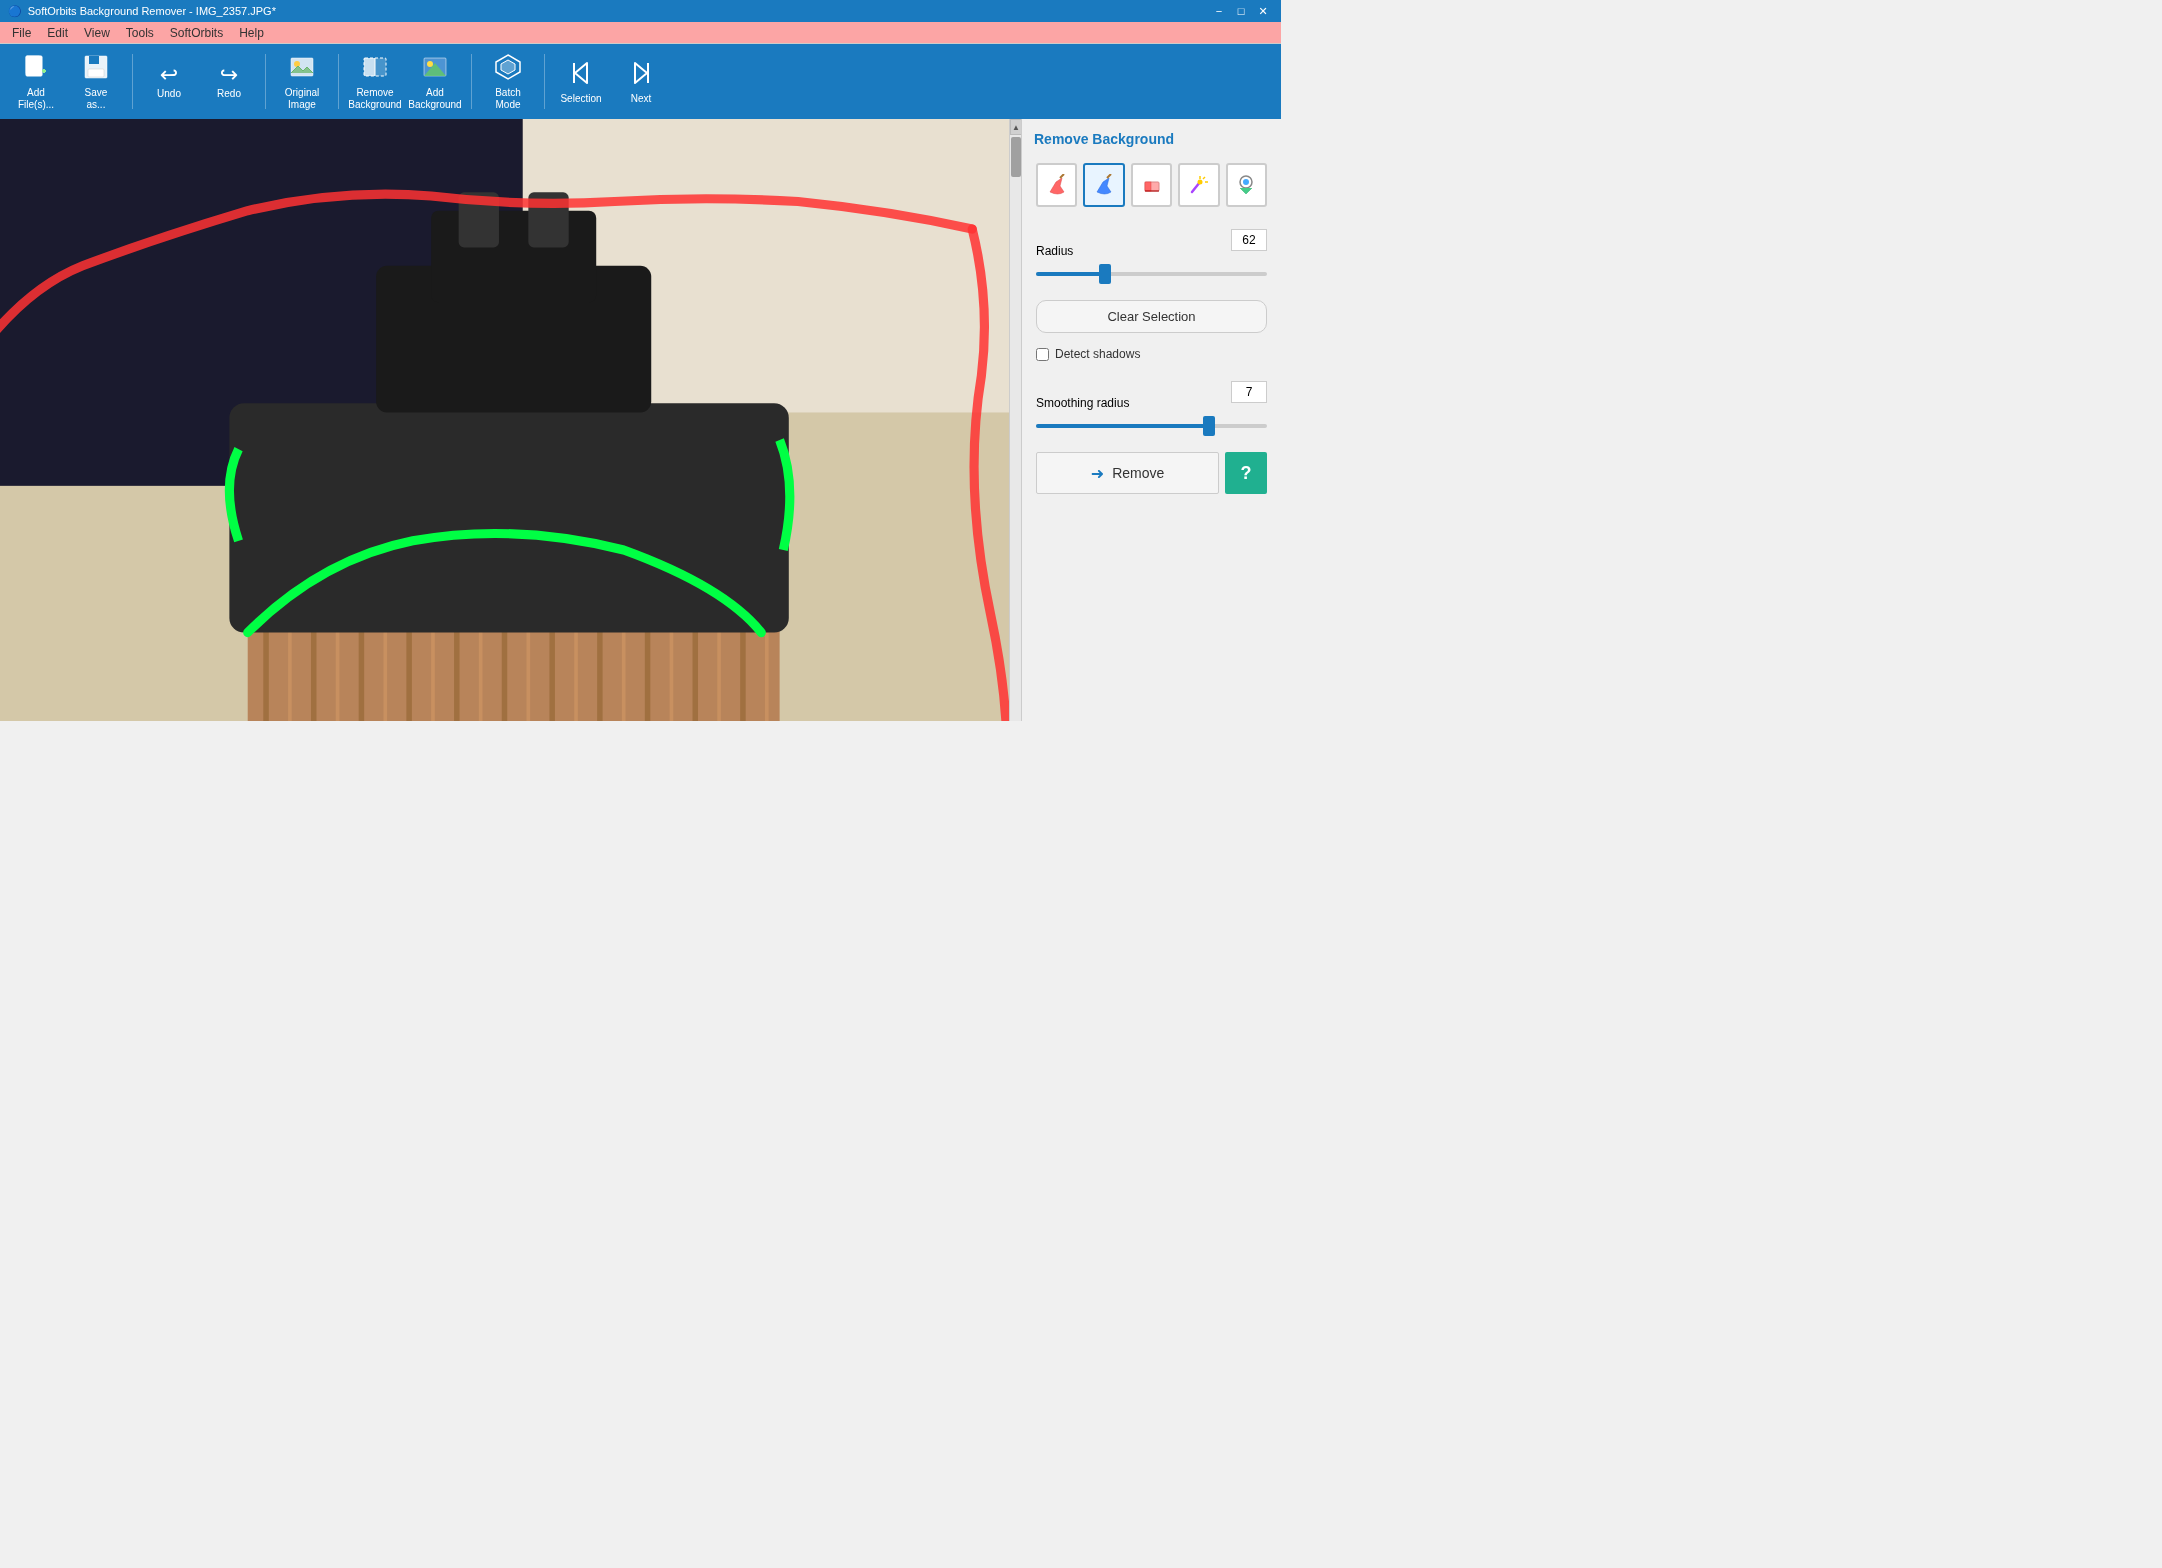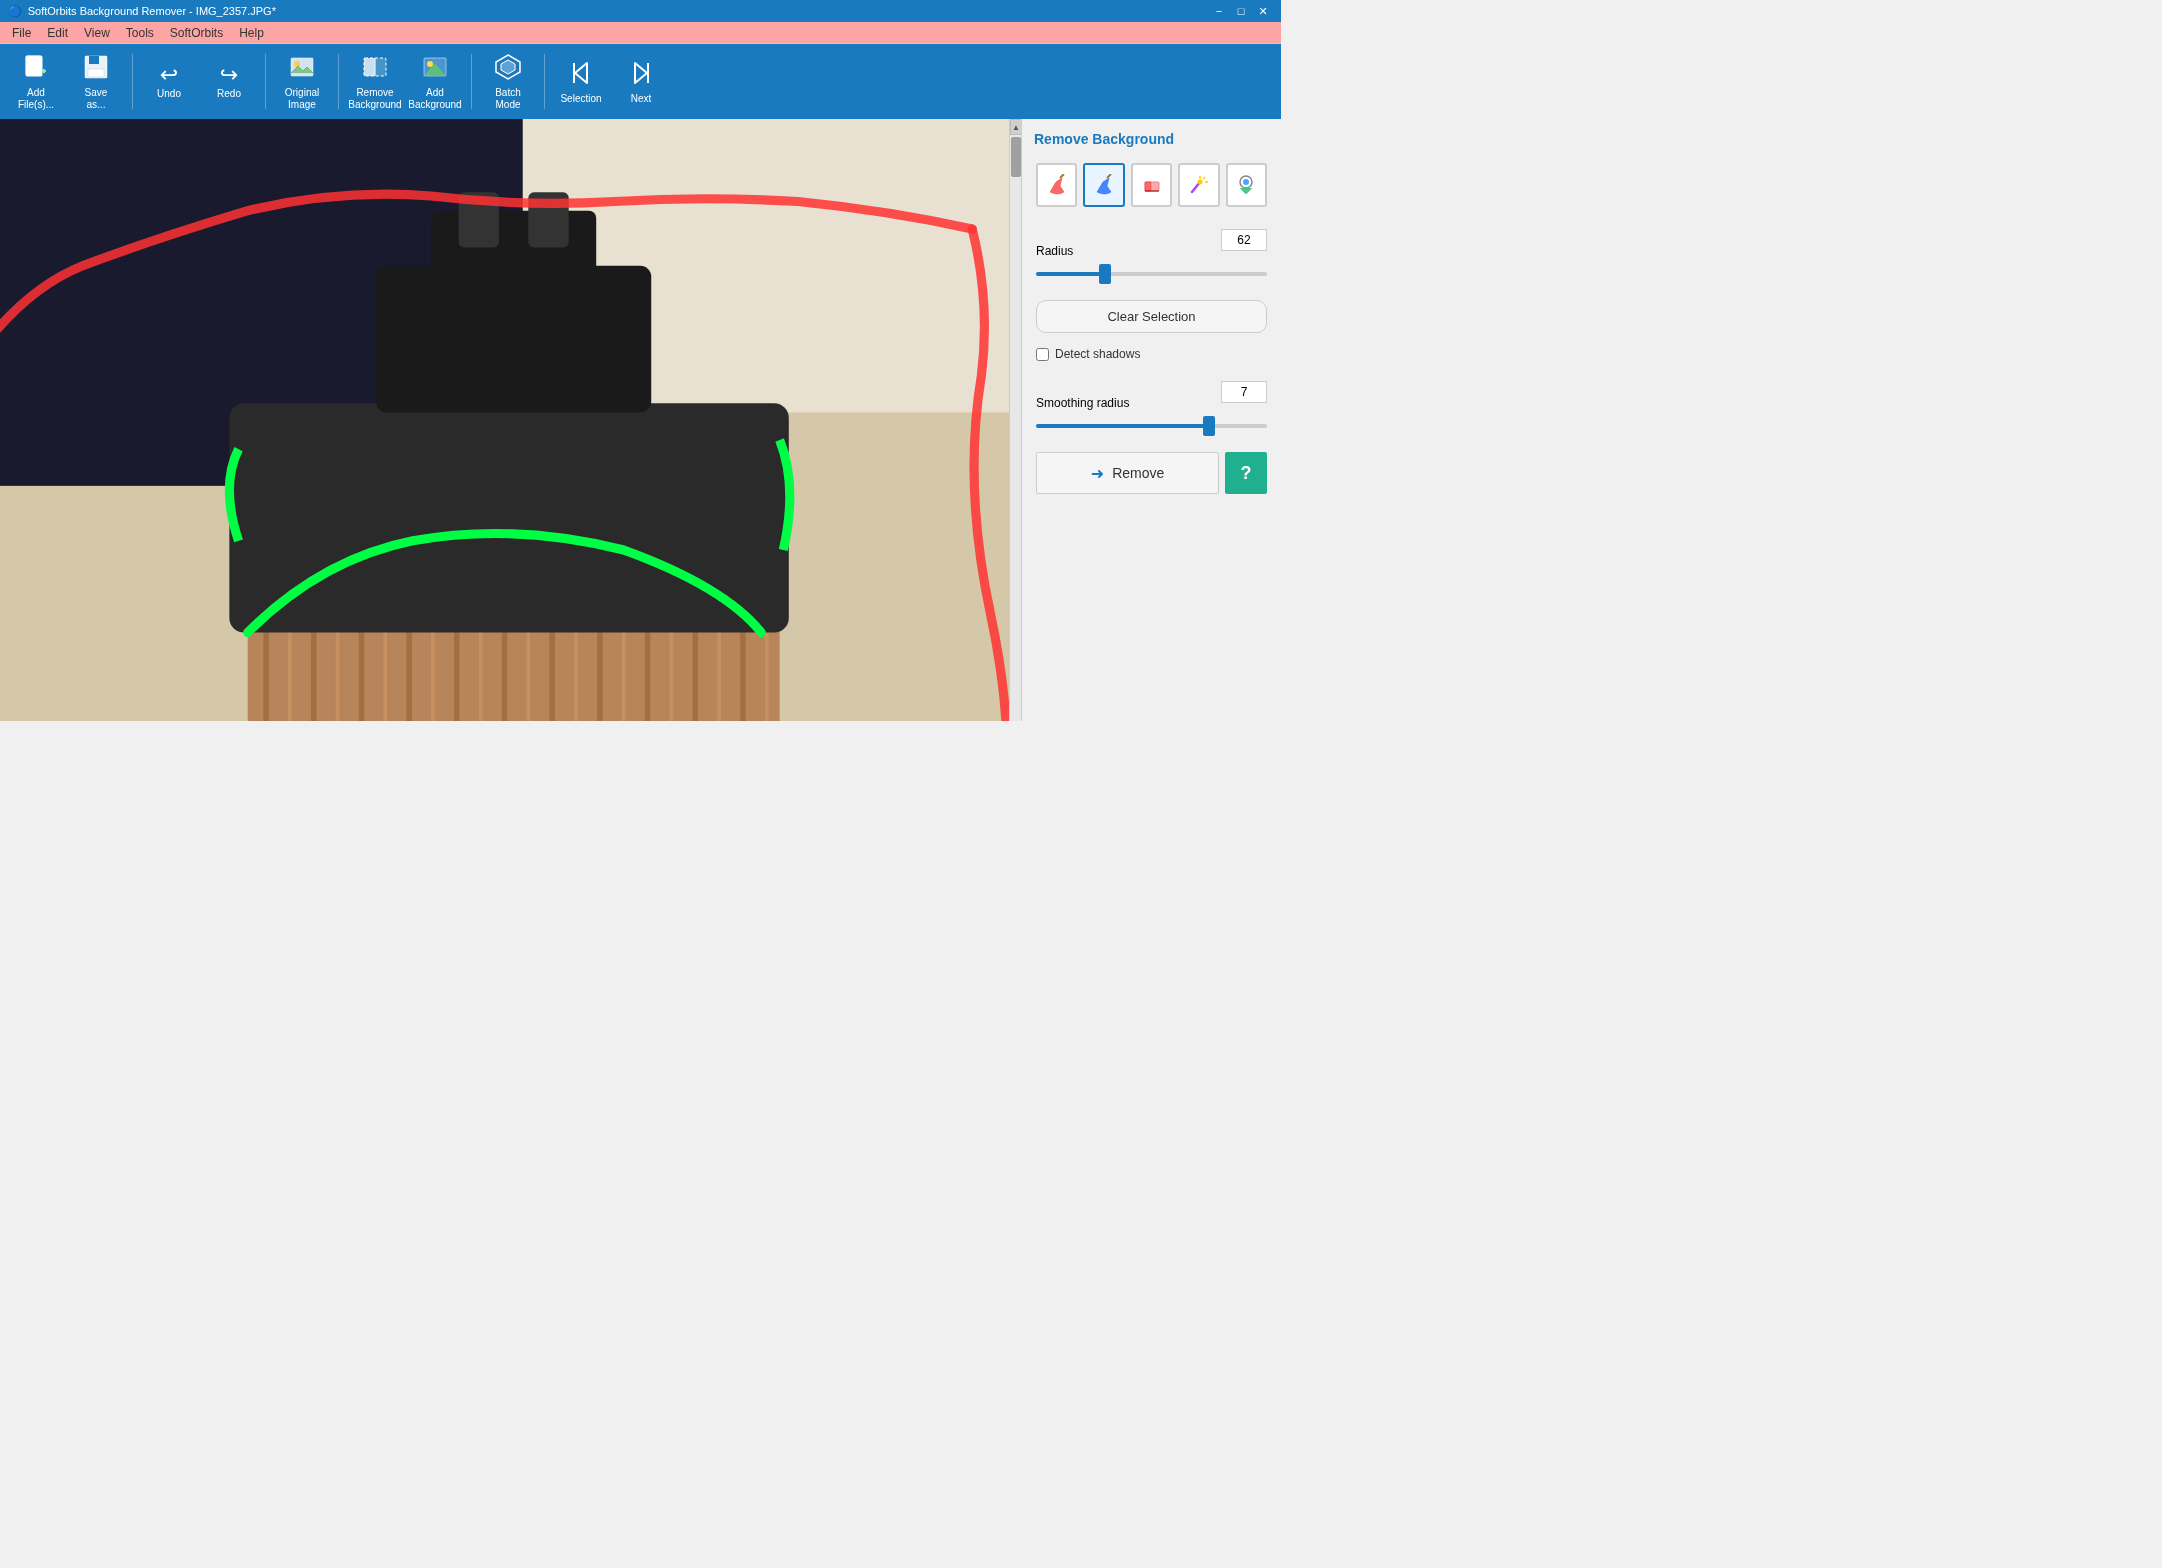--- a/index.html
+++ b/index.html
@@ -182,21 +182,21 @@
     }
 
     .param-row {
       display: flex;
       align-items: center;
       justify-content: space-between;
       margin-bottom: 6px;
     }
     .param-label { font-size: 12px; color: #000000; margin-top: 23px; }
     .param-value {
-      width: 46px;
+      width: 36px;
       height: 22px;
       border: 1px solid #ccc;
       background: white;
       text-align: center;
       font-size: 12px;
     }
 
     .slider-container {
       margin-bottom: 16px;
       position: relative;

